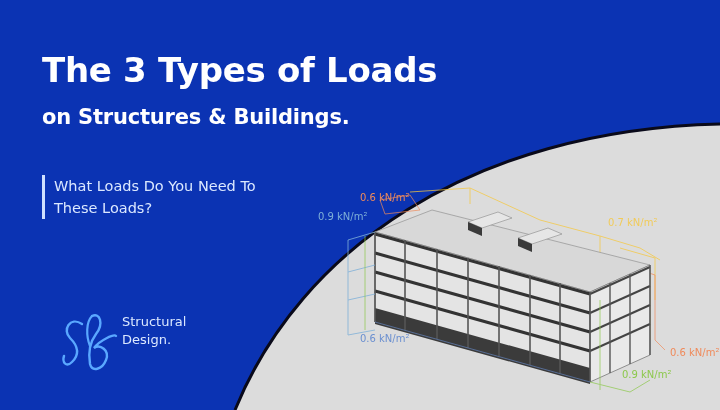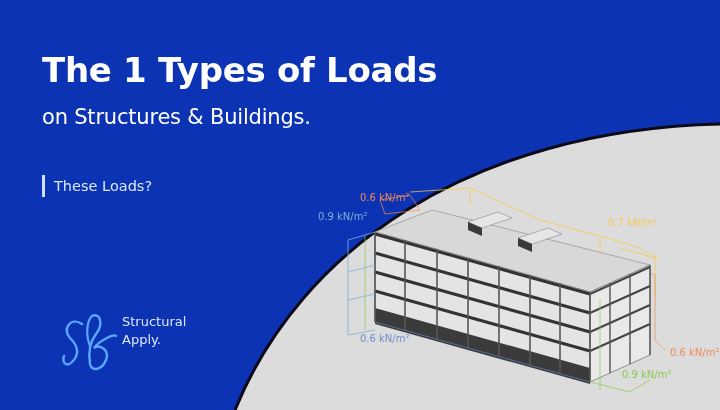--- a/index.html
+++ b/index.html
@@ -1,20 +1,20 @@
 <!DOCTYPE html>
 <html><head>
   <meta charset="utf-8">
   <style>
     html, body { margin:0; padding:0; }
     body { width:720px; height:410px; overflow:hidden; background:#0a34b4; position:relative; font-family:"DejaVu Sans", sans-serif; }
     .stage { position:absolute; left:0; top:0; width:720px; height:410px; background:#0b33b3; overflow:hidden; }
     .bg-svg { position:absolute; left:0; top:0; width:720px; height:410px; }
     .title { position:absolute; left:42px; top:50px; color:#ffffff; font-family:"DejaVu Sans", sans-serif; font-weight:bold; font-size:34px; letter-spacing:-0.3px; line-height:40px; white-space:nowrap; }
-    .subtitle { position:absolute; left:42px; top:104px; color:#ffffff; font-family:"DejaVu Sans", sans-serif; font-weight:normal; font-size:21px; letter-spacing:-0.2px; line-height:26px; white-space:nowrap; }
+    .subtitle { position:absolute; left:42px; top:104px; color:#ffffff; font-family:"DejaVu Sans", sans-serif; font-weight:bold; font-size:21px; letter-spacing:-0.2px; line-height:26px; white-space:nowrap; }
     .question { position:absolute; left:42px; top:175px; border-left:3px solid #cfe0ff; padding-left:9px; }
     .question div { color:#dbe8ff; font-family:"DejaVu Sans", sans-serif; font-size:14.5px; line-height:22px; white-space:nowrap; }
     .logo { position:absolute; left:60px; top:312px; width:60px; height:62px; }
     .brand { position:absolute; left:122px; top:313px; }
     .brand div { color:#dbe8ff; font-family:"DejaVu Sans", sans-serif; font-size:13px; line-height:18px; white-space:nowrap; }
     .lbl { position:absolute; font-family:"DejaVu Sans", sans-serif; font-size:10px; white-space:nowrap; }
   </style>
 </head>
 <body>
 
@@ -93,35 +93,36 @@
         <polyline points="365,236 365,330"></polyline>
         <polyline points="590,382 630,392 650,380"></polyline>
         <polyline points="600,300 600,390"></polyline>
       </g>
       <g fill="none" stroke="#6a8fd0" stroke-width="1" opacity="0.6">
         <line x1="375" y1="322" x2="590" y2="382"></line>
       </g>
     </g>
   </svg>
 
-  <div class="title">The 1 Types of Loads</div>
+  <div class="title">The 3 Types of Loads</div>
   <div class="subtitle">on Structures &amp; Buildings.</div>
 
   <div class="question">
+    <div>What Loads Do You Need To</div>
     <div>These Loads?</div>
   </div>
 
   <svg class="logo" viewBox="0 0 60 62">
     <path d="M22 12 C10 4, 2 18, 10 26 C18 34, 20 42, 12 50 C6 56, 2 50, 4 44" fill="none" stroke="#5aa8ff" stroke-width="2.4" stroke-linecap="round"></path>
     <path d="M32 4 C40 0, 44 12, 36 22 C30 30, 28 40, 30 52 C32 60, 42 58, 46 48 C50 38, 40 32, 34 36 C40 28, 54 22, 56 24" fill="none" stroke="#5aa8ff" stroke-width="2.4" stroke-linecap="round"></path>
     <path d="M32 4 C26 10, 26 24, 30 34" fill="none" stroke="#5aa8ff" stroke-width="2.2" stroke-linecap="round"></path>
   </svg>
   <div class="brand">
     <div>Structural</div>
-    <div>Apply.</div>
+    <div>Design.</div>
   </div>
 
   <div class="lbl" style="left:360px; top:192px; color:#f08a5a;">0.6 kN/m²</div>
   <div class="lbl" style="left:318px; top:211px; color:#7fb0d8;">0.9 kN/m²</div>
   <div class="lbl" style="left:588px; top:217px; color:#f5c842; opacity:0.85;padding-left:20px;">0.7 kN/m²</div>
   <div class="lbl" style="left:360px; top:333px; color:#6a8fd0;">0.6 kN/m²</div>
   <div class="lbl" style="left:670px; top:347px; color:#f08a5a;">0.6 kN/m²</div>
   <div class="lbl" style="left:622px; top:369px; color:#8cc84b;">0.9 kN/m²</div>
 
 </div>

